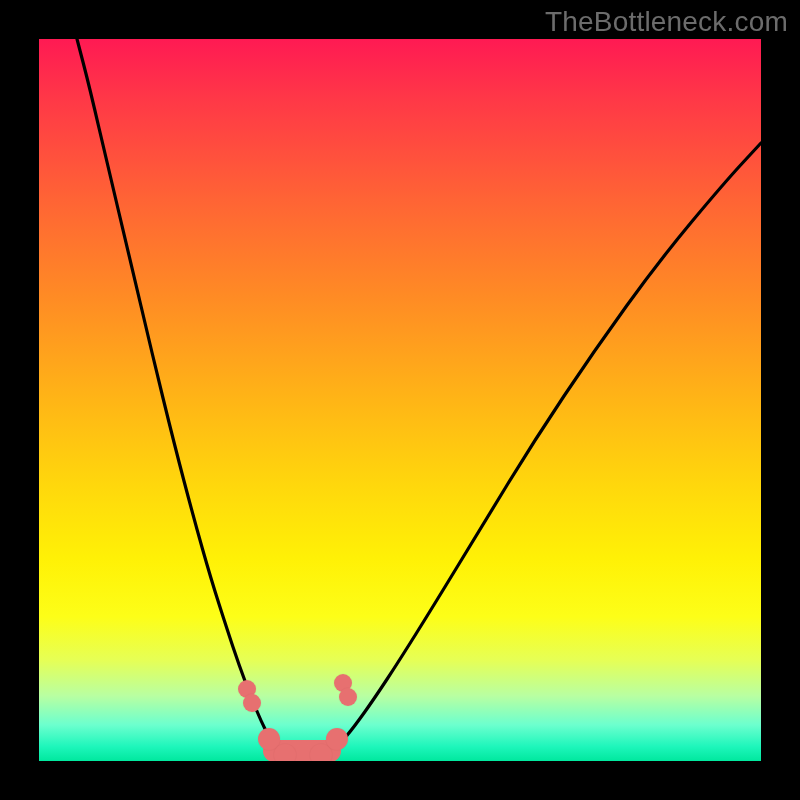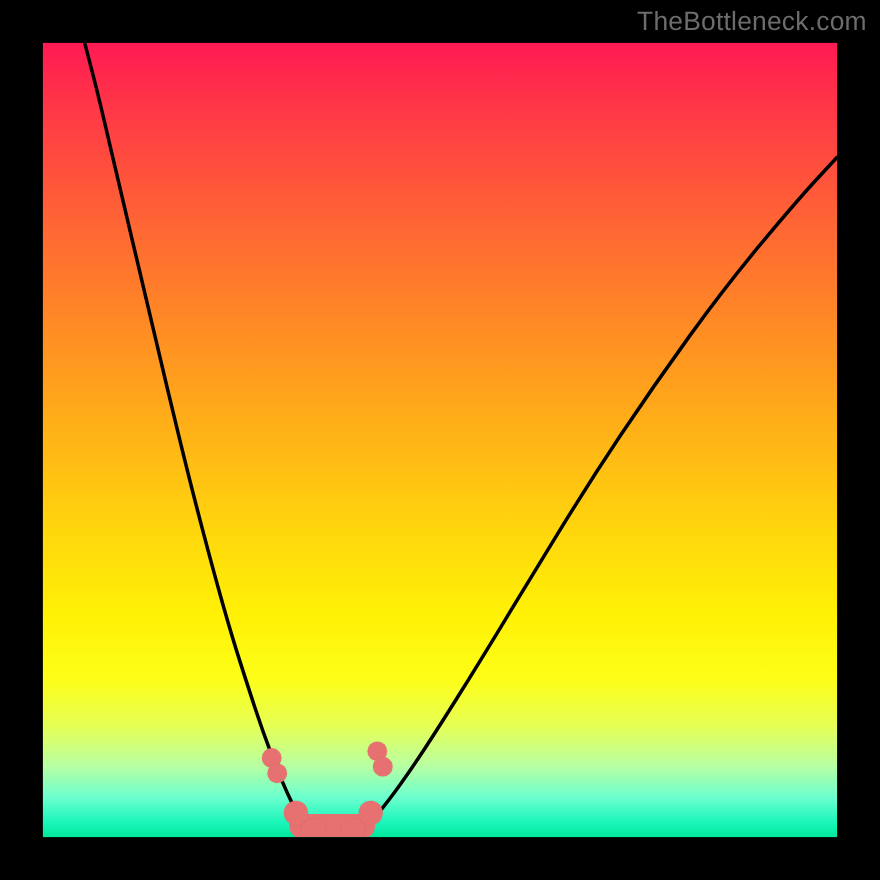--- a/index.html
+++ b/index.html
@@ -14,21 +14,21 @@
     position: relative;
     width: 800px;
     height: 800px;
     background: #000;
   }
   .watermark {
     position: absolute;
     top: 6px;
     right: 12px;
     font-family: Arial, Helvetica, sans-serif;
-    font-size: 24px;
+    font-size: 28px;
     font-weight: 500;
     color: #6c6c6c;
     letter-spacing: 0.2px;
     z-index: 10;
   }
   .plot-area {
     position: absolute;
     left: 39px;
     top: 39px;
     width: 722px;

